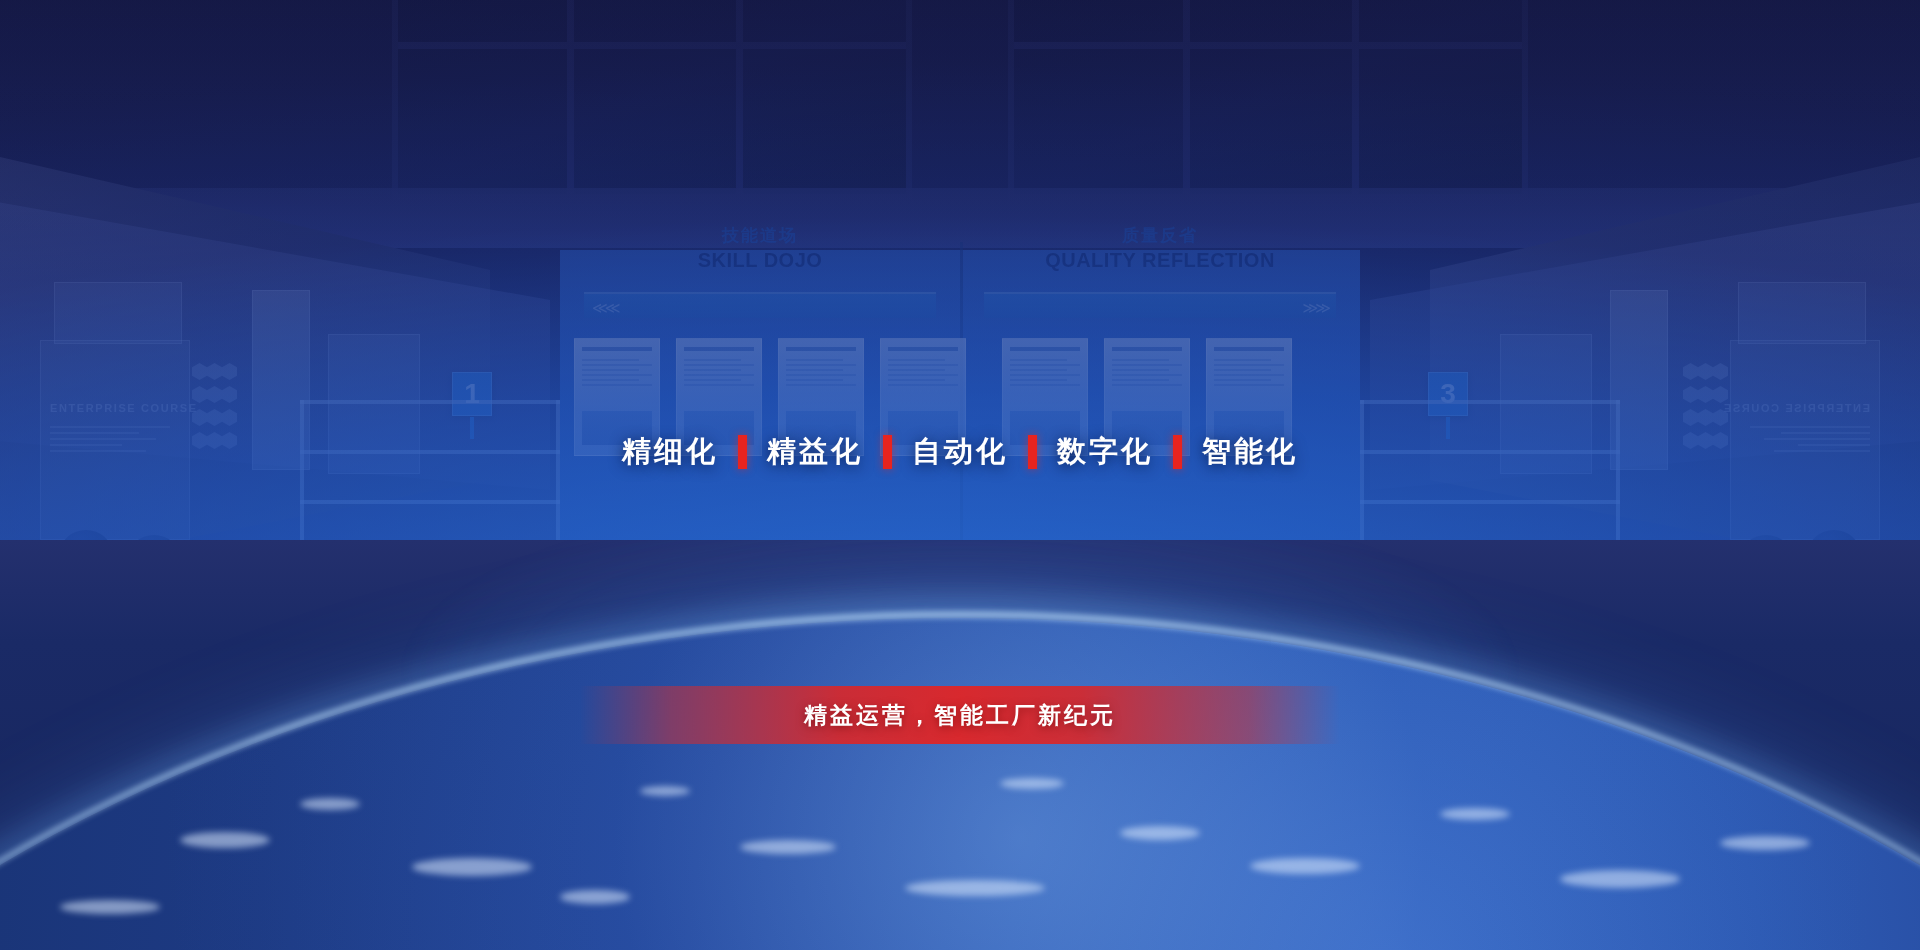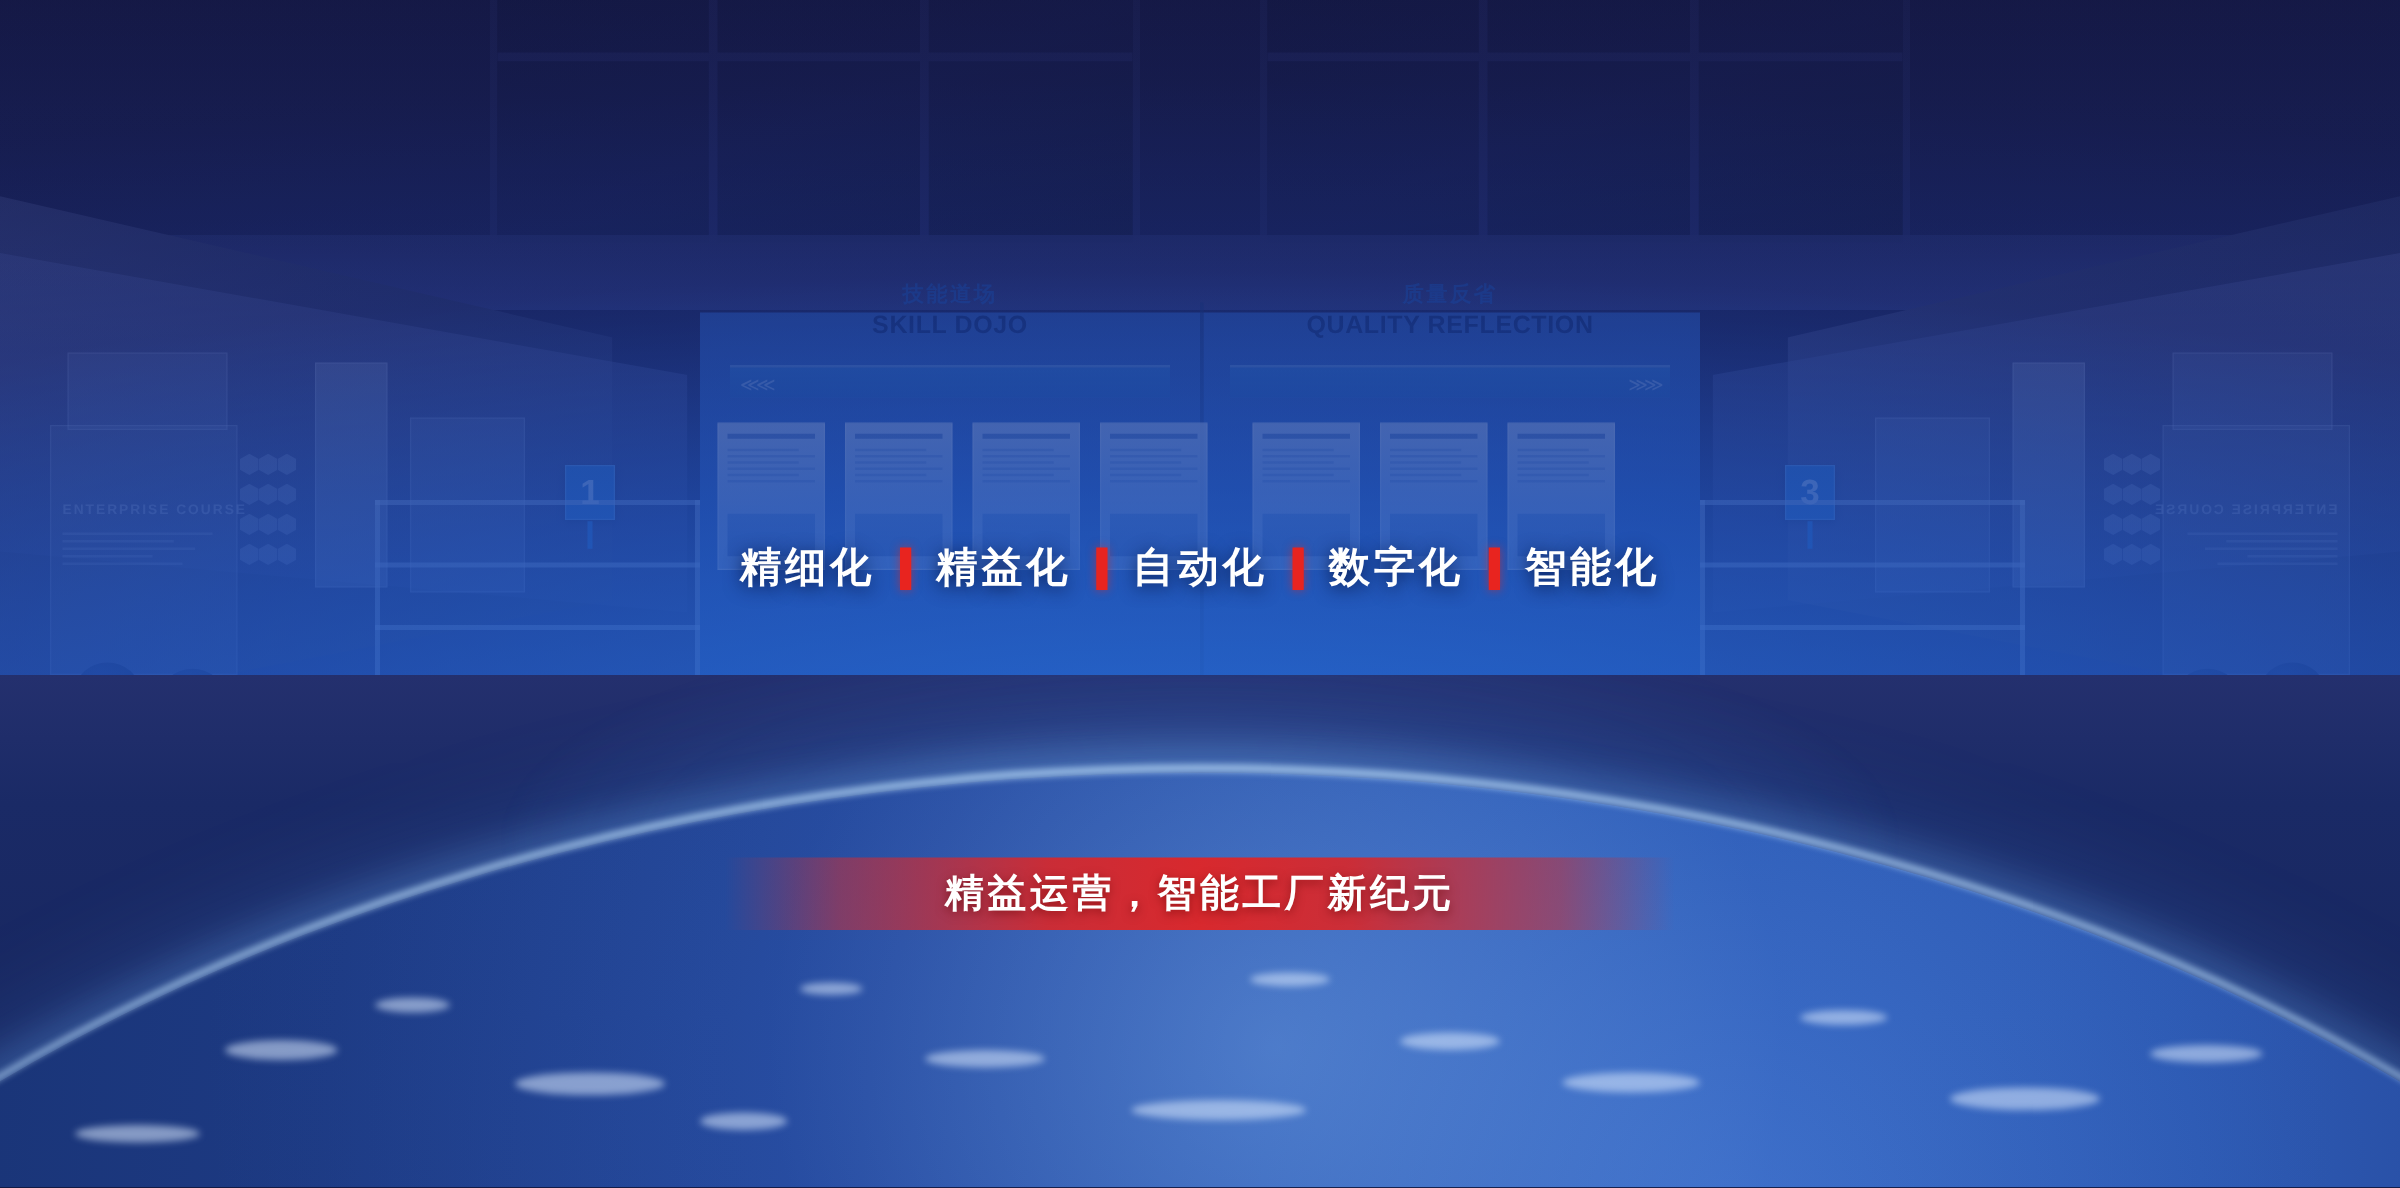--- a/index.html
+++ b/index.html
@@ -263,21 +263,21 @@
     text-align:center;
     font-size:26px; font-weight:500; color:#ffffff; letter-spacing:2px;
     text-shadow:0 2px 12px rgba(8,25,75,.85);
   }
 
   .keywords{
     position:absolute; left:0; right:0; top:432px;
     display:flex; align-items:center; justify-content:center; gap:20px;
   }
   .kw{
-    font-size:33px; font-weight:700; color:#ffffff; letter-spacing:3px;
+    font-size:29px; font-weight:700; color:#ffffff; letter-spacing:3px;
     text-shadow:0 2px 14px rgba(8,25,75,.9);
   }
   .kwsep{
     width:9px; height:34px; background:#e8241f;
     box-shadow:0 0 8px rgba(232,36,31,.55);
   }
 
   .ribbon{
     position:absolute; left:50%; top:686px; transform:translateX(-50%);
     width:760px; height:58px;
@@ -285,21 +285,21 @@
     background:linear-gradient(90deg,
        rgba(196,46,56,0) 0%,
        rgba(196,46,56,.55) 12%,
        rgba(214,40,44,.92) 34%,
        rgba(222,38,40,.96) 50%,
        rgba(214,40,44,.92) 66%,
        rgba(196,46,56,.55) 88%,
        rgba(196,46,56,0) 100%);
   }
   .ribbon-text{
-    font-size:31px; font-weight:700; color:#ffffff; letter-spacing:3px;
+    font-size:23px; font-weight:700; color:#ffffff; letter-spacing:3px;
     text-shadow:0 2px 8px rgba(90,0,0,.55);
   }
 </style>
 </head>
 <body>
 
 <div class="stage">
 
   <div class="hall">
 

